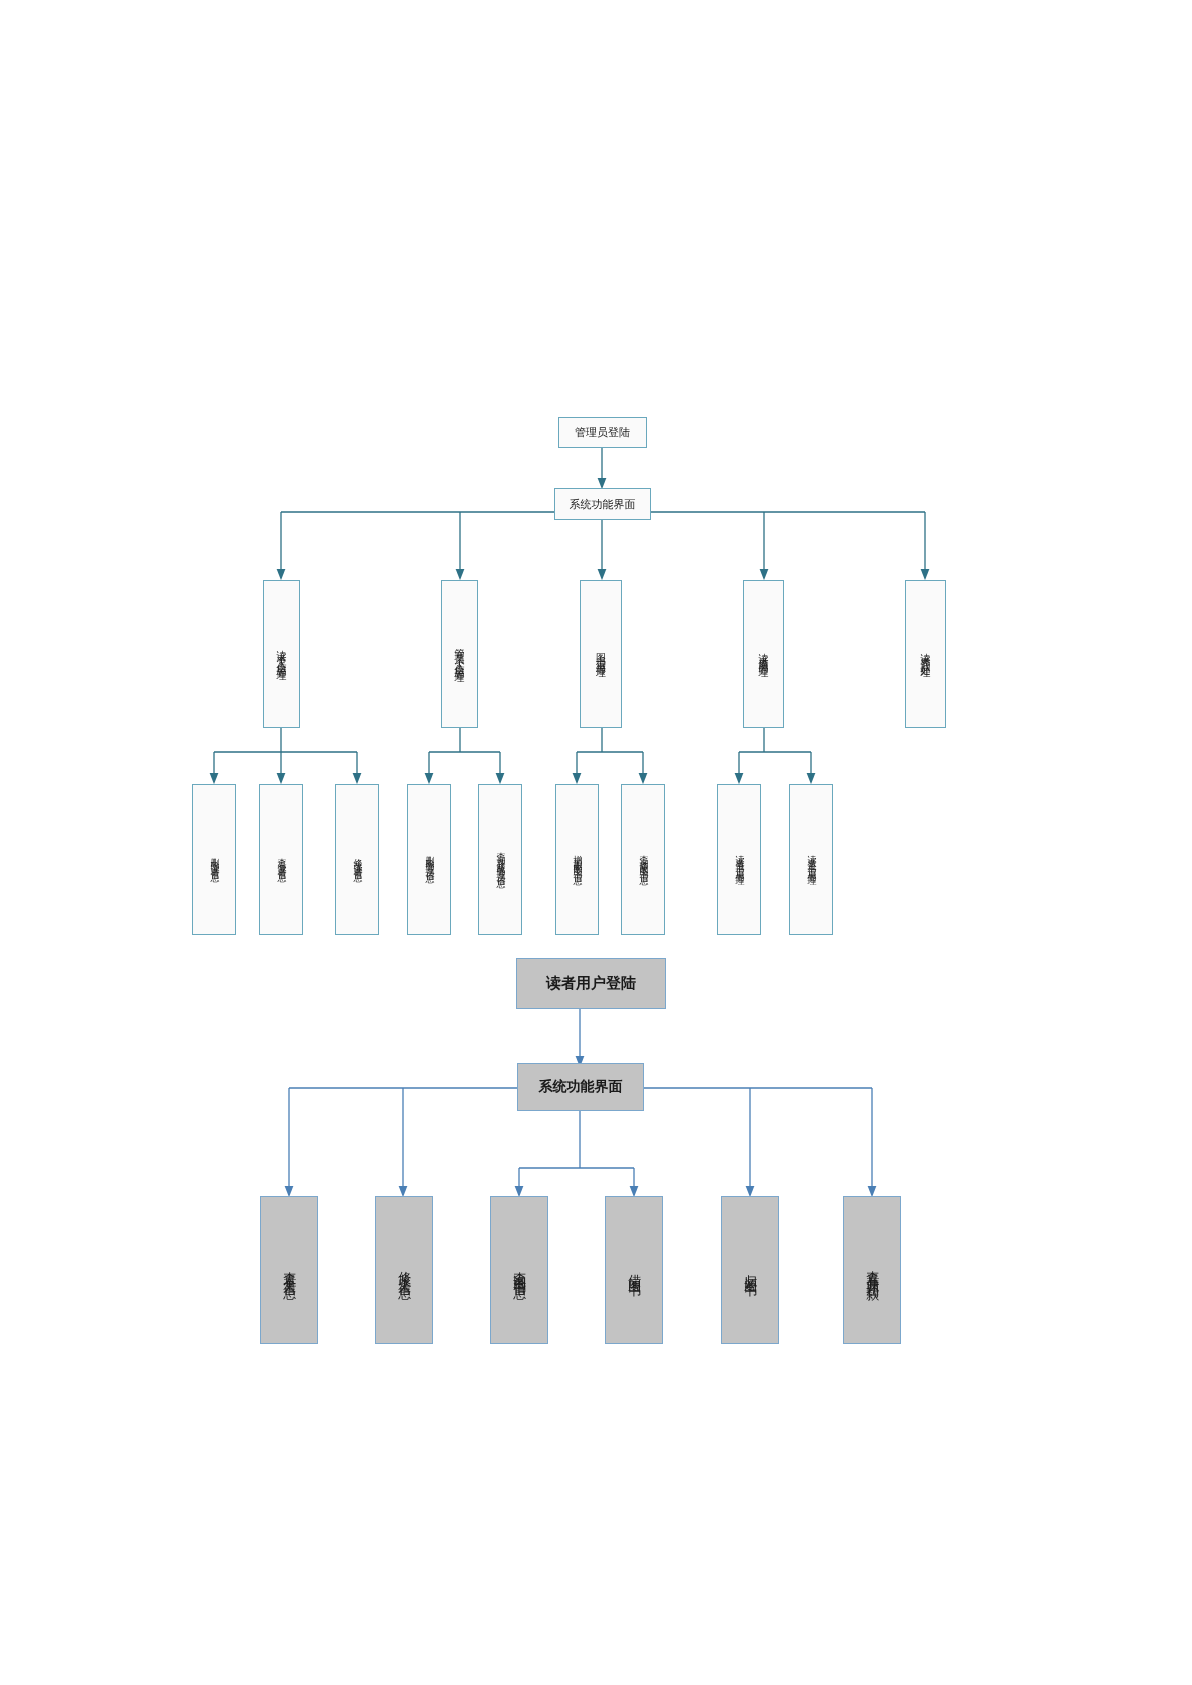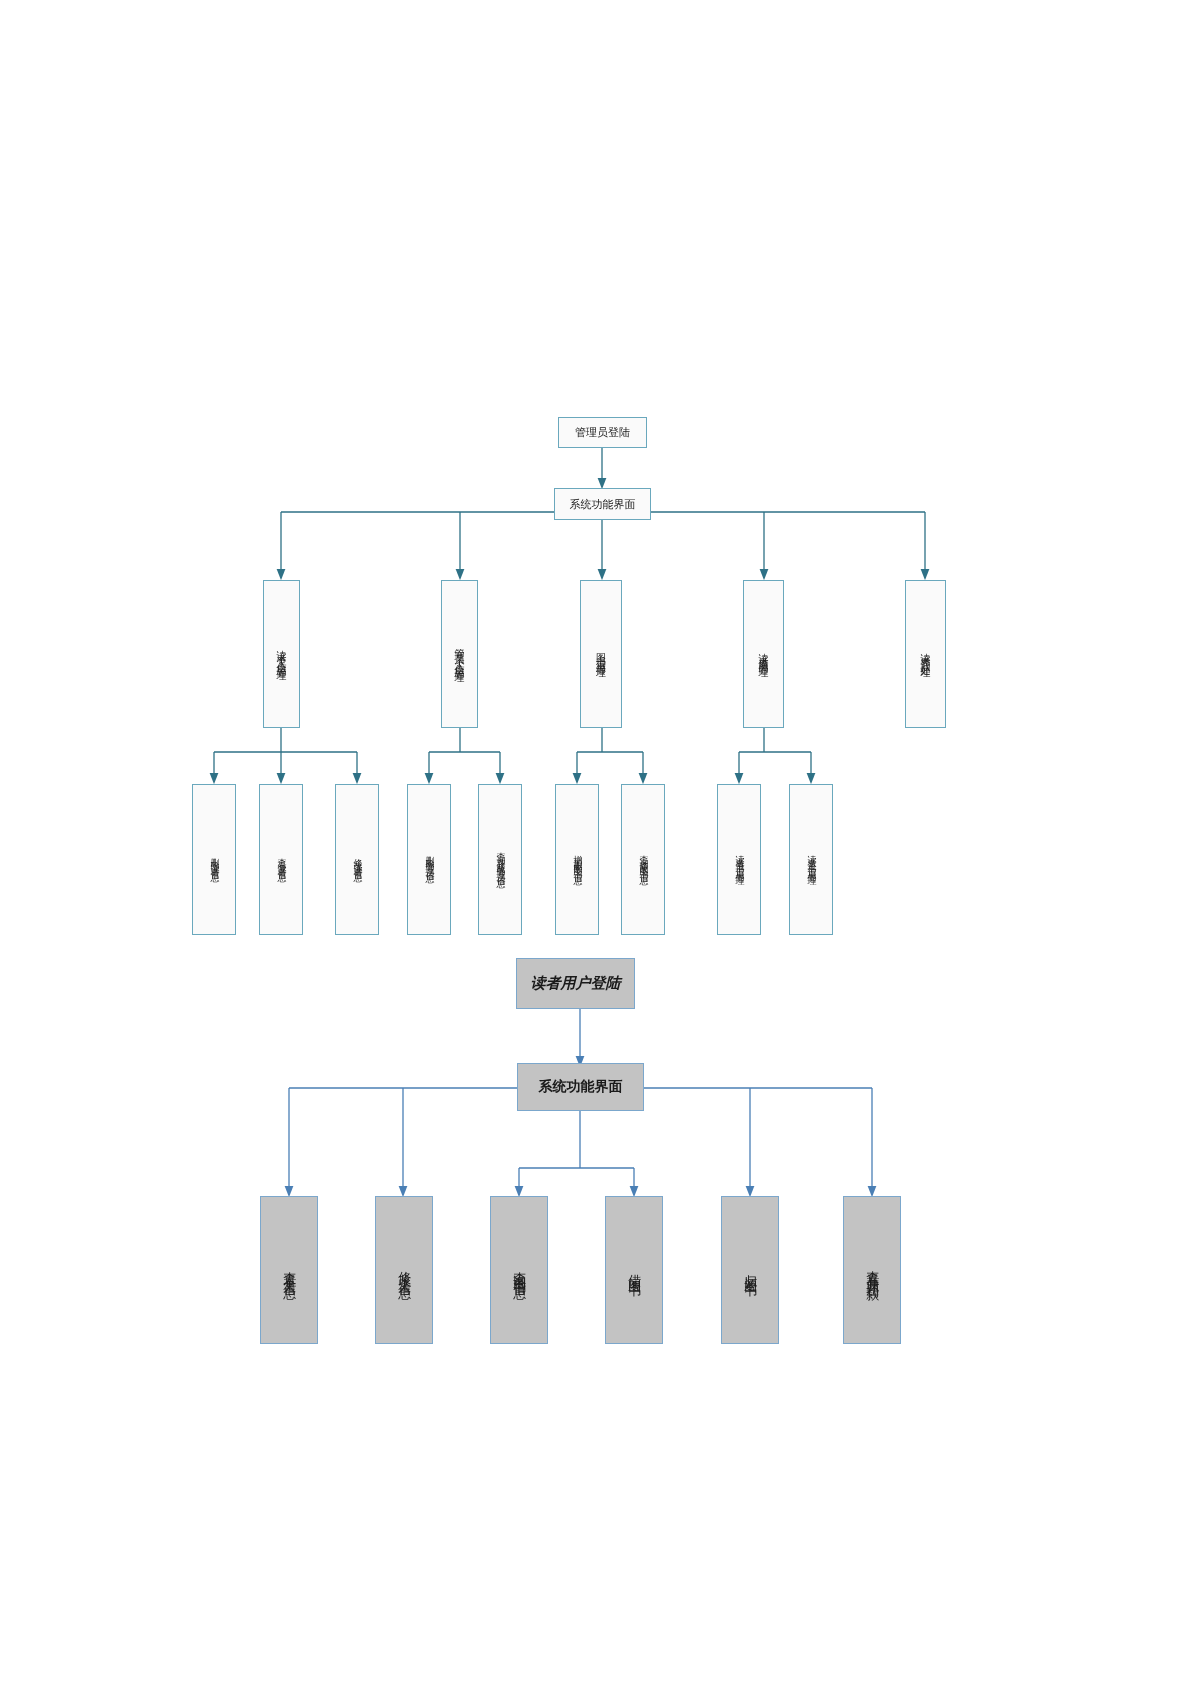--- a/index.html
+++ b/index.html
@@ -145,21 +145,21 @@
   <div class="node n-admin vert f9" style="left:621px;top:784px;width:44px;height:151px;">
     <span>查询修改图书信息</span>
   </div>
   <div class="node n-admin vert f9" style="left:717px;top:784px;width:44px;height:151px;">
     <span>读者借书信息管理</span>
   </div>
   <div class="node n-admin vert f9" style="left:789px;top:784px;width:44px;height:151px;">
     <span>读者还书信息管理</span>
   </div>
 
-  <div class="node n-reader horiz f15" style="left:516px;top:958px;width:119px;height:51px;font-style:italic;">
+  <div class="node n-reader horiz f15" style="left:516px;top:958px;width:150px;height:51px;">
     <span>读者用户登陆</span>
   </div>
 
   <div class="node n-reader horiz f14" style="left:517px;top:1063px;width:127px;height:48px;">
     <span>系统功能界面</span>
   </div>
 
   <div class="node n-reader vert f13" style="left:260px;top:1196px;width:58px;height:148px;">
     <span>查看个人信息</span>
   </div>

